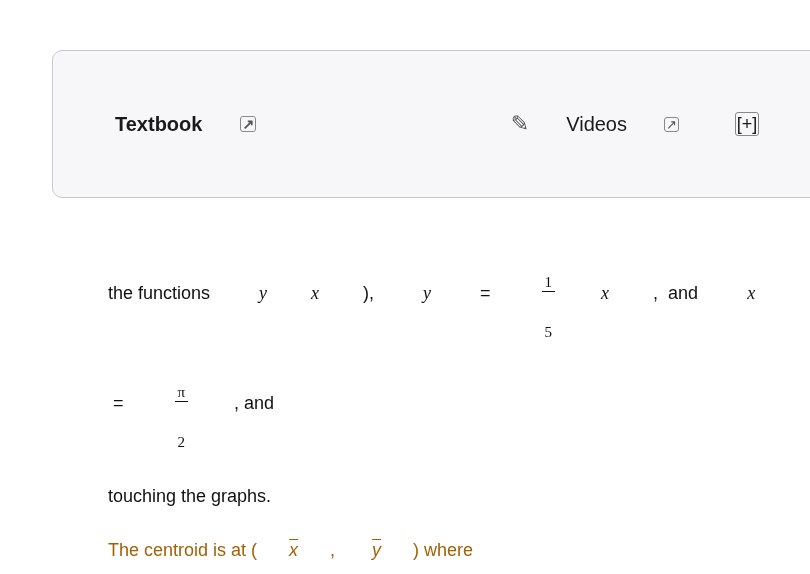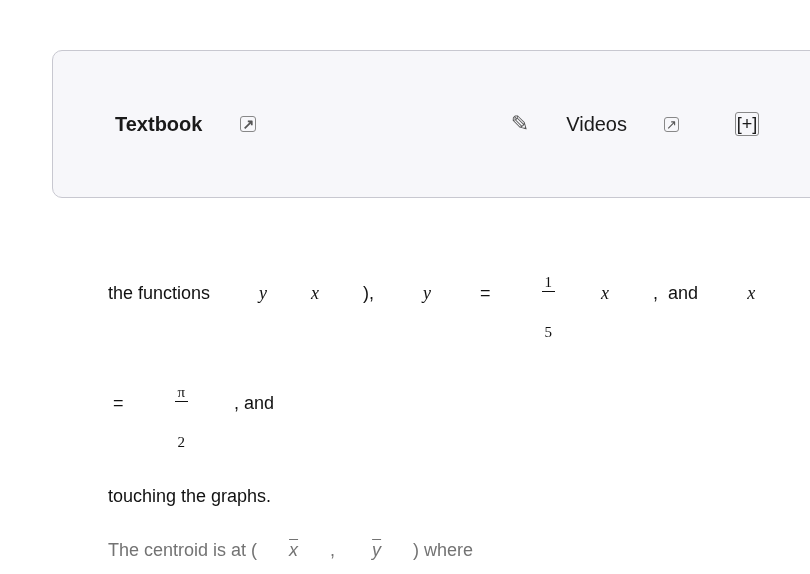--- a/index.html
+++ b/index.html
@@ -148,21 +148,21 @@
 
     .math-inline {
       font-family: 'Georgia', serif;
       font-style: italic;
     }
 
     .centroid-text {
       margin-top: 24px;
       font-size: 18px;
       font-family: 'Arial', sans-serif;
-      color: #737373;
+      color: #a16207;
     }
 
     .inputs-area {
       margin-top: 22px;
       display: flex;
       flex-direction: column;
       gap: 10px;
       padding-left: 12px;
     }
 

